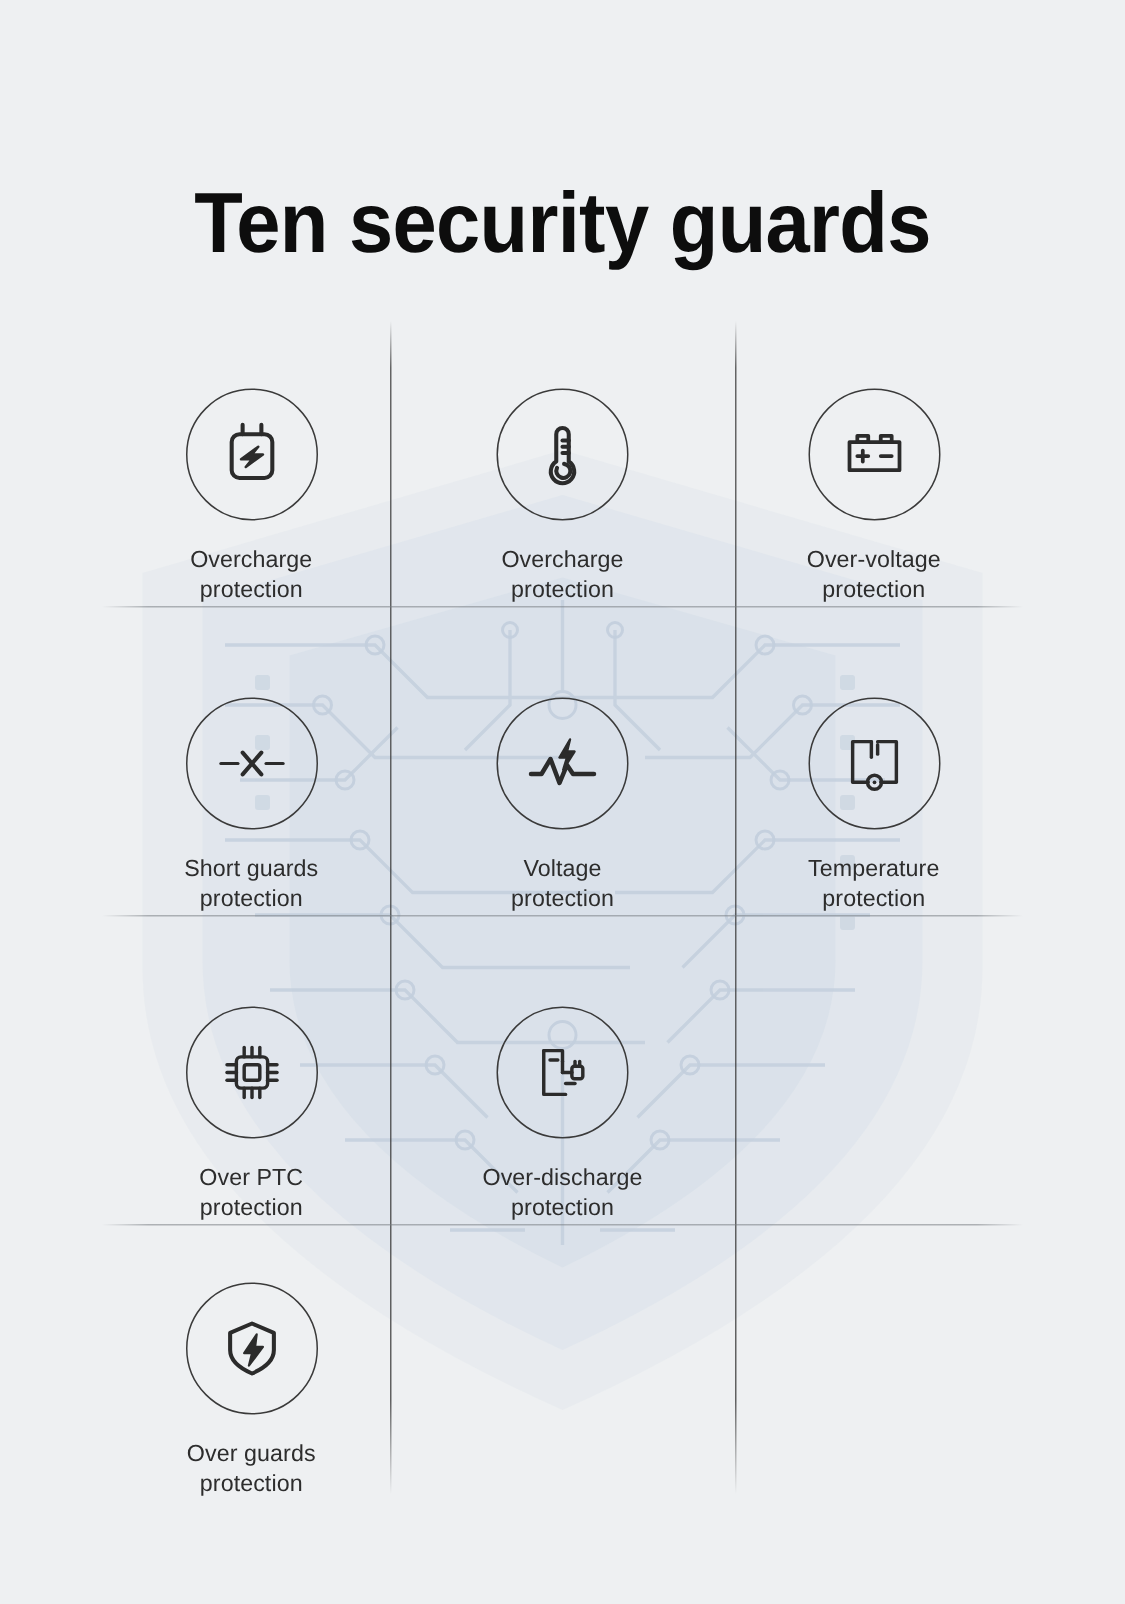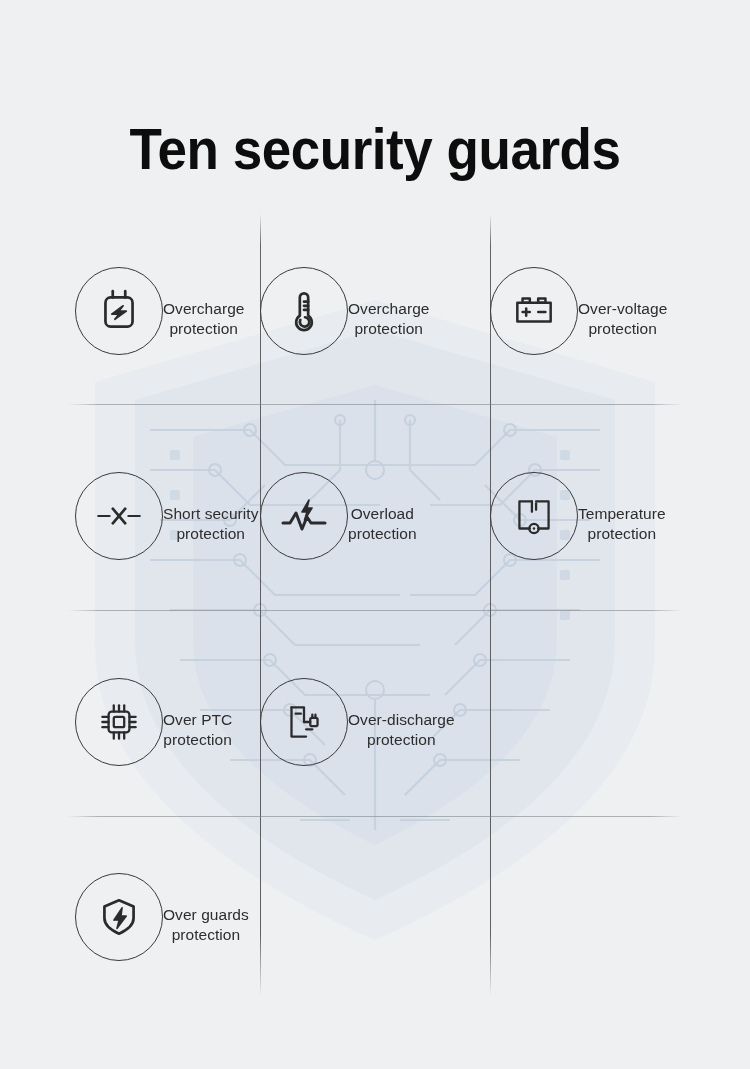--- a/index.html
+++ b/index.html
@@ -57,23 +57,23 @@
     width: 600px;
     height: 800px;
     display: grid;
     grid-template-columns: 185px 230px 185px;
     grid-template-rows: 204px 206px 206px 184px;
   }
 
   .cell {
     position: relative;
     display: flex;
-    flex-direction: row;
+    flex-direction: column;
     align-items: center;
-    justify-content: flex-start;
+    justify-content: flex-end;
     padding-top: 17px;
     box-sizing: border-box;
   }
   .cell.empty { }
 
   .cell.highlight::before {
     content: "";
     position: absolute;
     left: 0; top: 0; right: 0; bottom: 0;
     background: rgba(180, 198, 218, 0.30);
@@ -254,33 +254,33 @@
 
     <div class="cell">
       <div class="icon-circle">
         <svg width="54" height="54" viewBox="0 0 52 52" fill="none" stroke="#2b2b2b" stroke-linecap="round">
           <path d="M6 26 h11" stroke-width="2"></path>
           <path d="M35 26 h11" stroke-width="2"></path>
           <path d="M20 19 L32 33" stroke-width="2.6"></path>
           <path d="M32 19 L20 33" stroke-width="2.6"></path>
         </svg>
       </div>
-      <div class="cell-label">Short security
+      <div class="cell-label">Short guards
 protection</div>
     </div>
 
 
     <div class="cell">
       <div class="icon-circle">
         <svg width="52" height="52" viewBox="0 0 52 52" fill="none" stroke="#2b2b2b" stroke-width="3" stroke-linecap="round" stroke-linejoin="round">
           <path d="M5 33 h7 l6 -10 l6 16 l5 -12 l4 6 h14"></path>
           <path d="M31 10 L24 22 h5 l-2.5 8 L34 18 h-5 z" fill="#2b2b2b" stroke-width="1.6"></path>
         </svg>
       </div>
-      <div class="cell-label">Overload
+      <div class="cell-label">Voltage
 protection</div>
     </div>
 
     <div class="cell">
       <div class="icon-circle">
         <svg width="50" height="50" viewBox="0 0 48 48" fill="none" stroke="#2b2b2b" stroke-width="2.2" stroke-linecap="round" stroke-linejoin="round">
           <path d="M22 10 V20"></path>
           <path d="M26 12 V18"></path>
           <path d="M22 10 H10 V36 h10"></path>
           <path d="M26 10 H38 V36 H28"></path>

